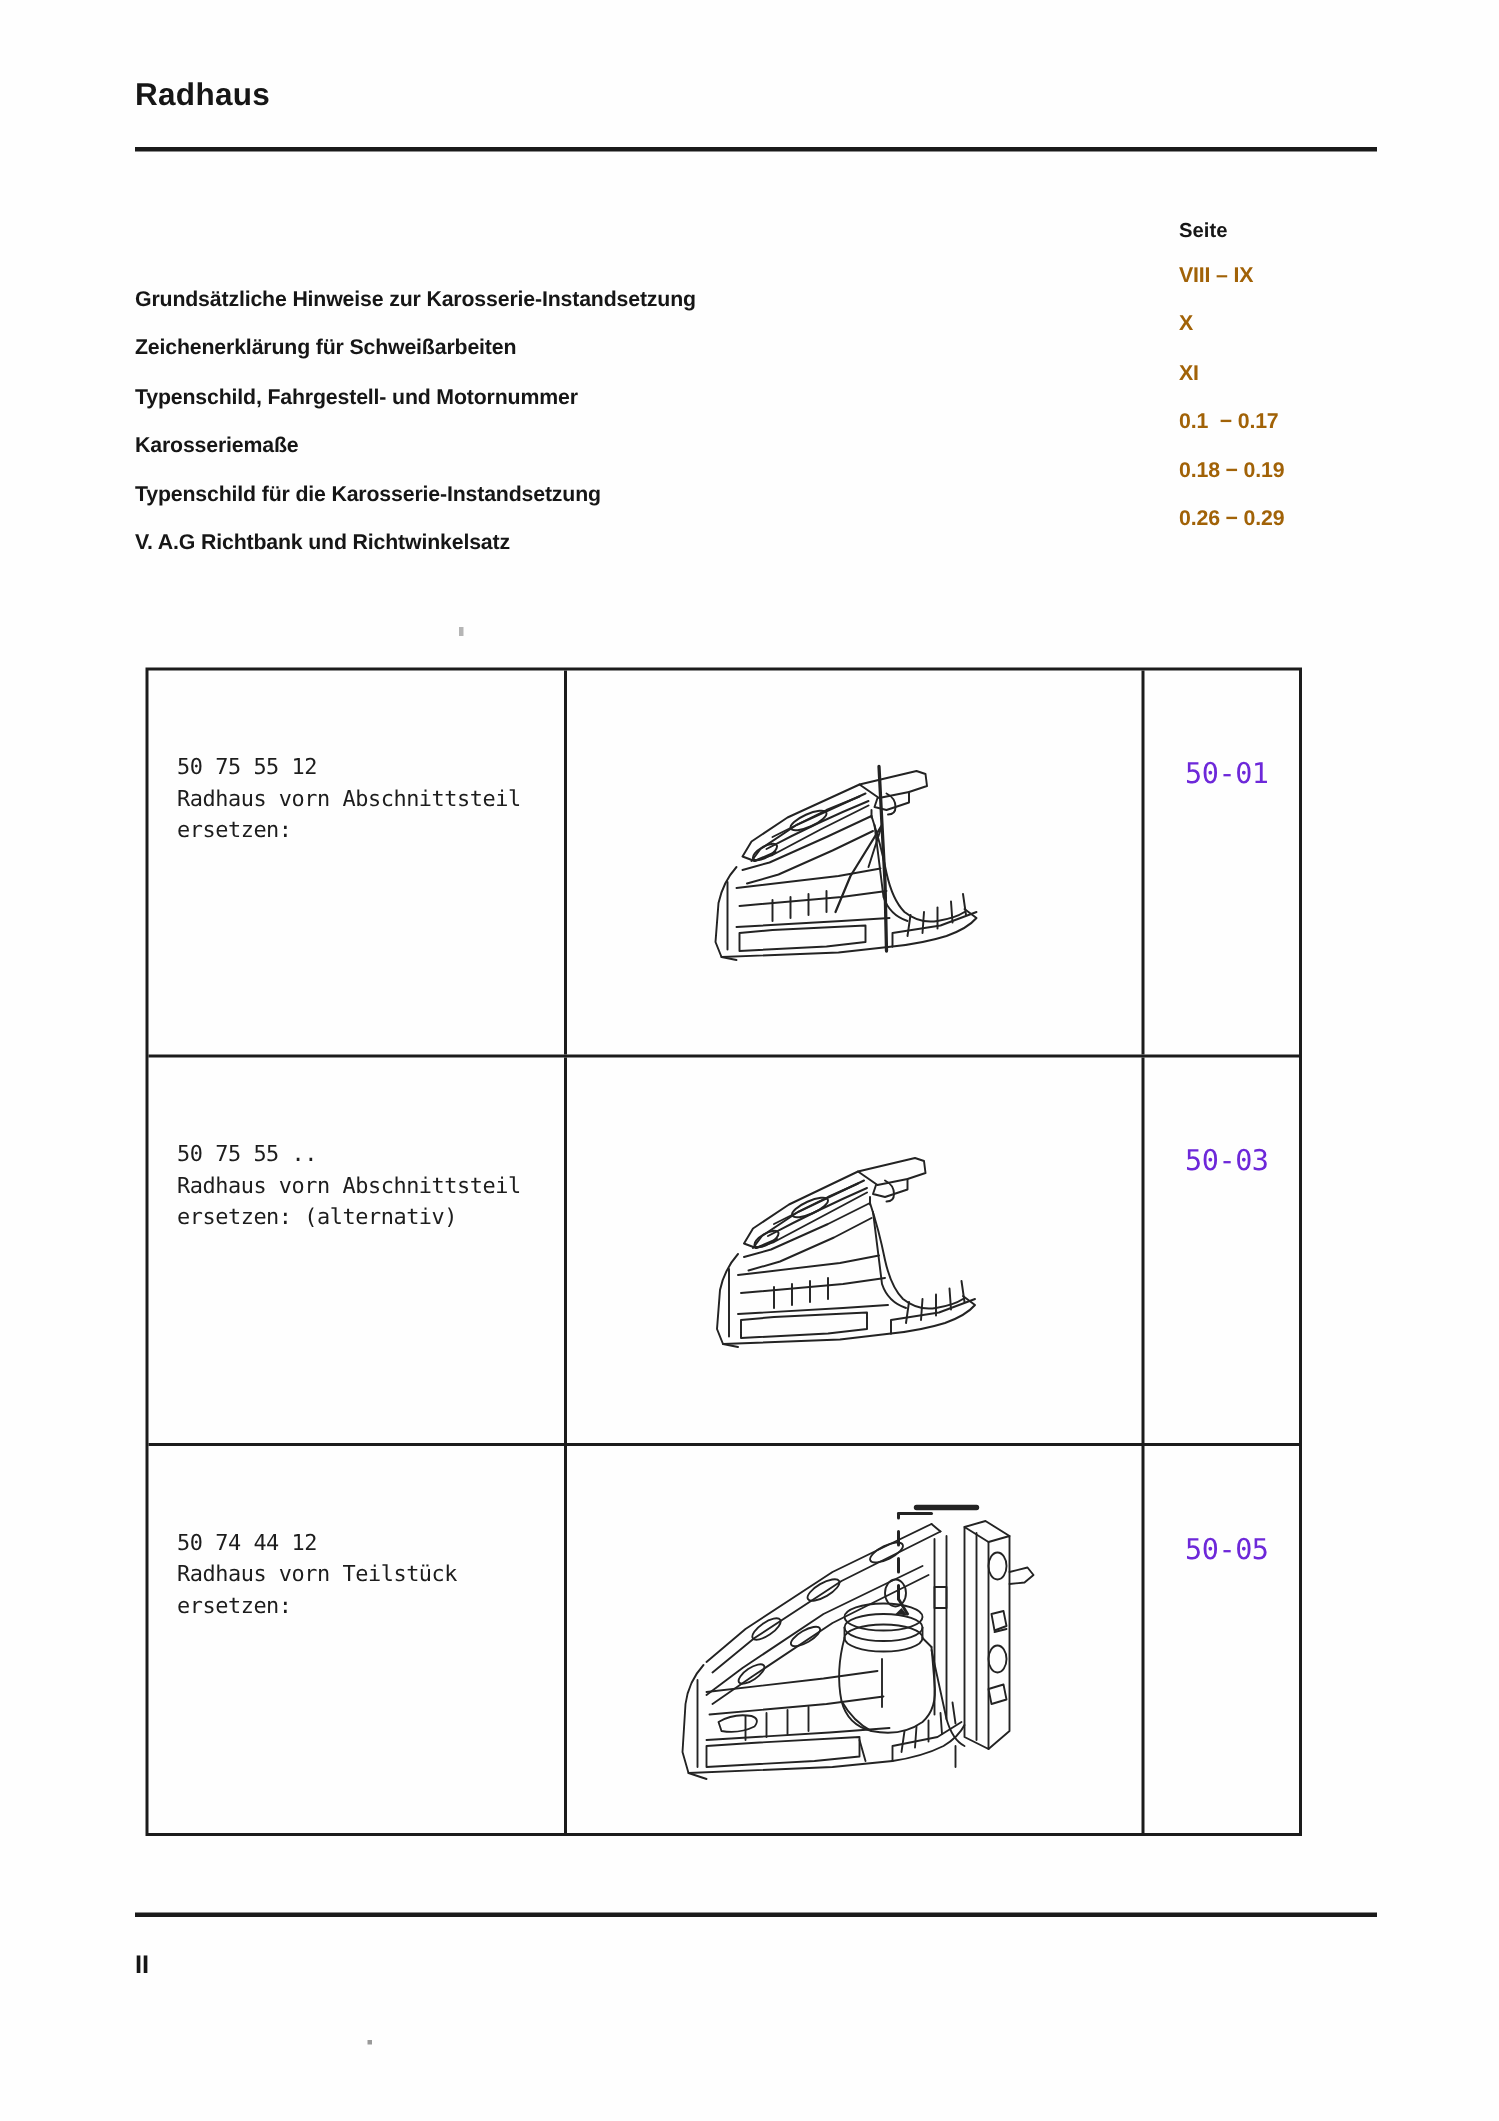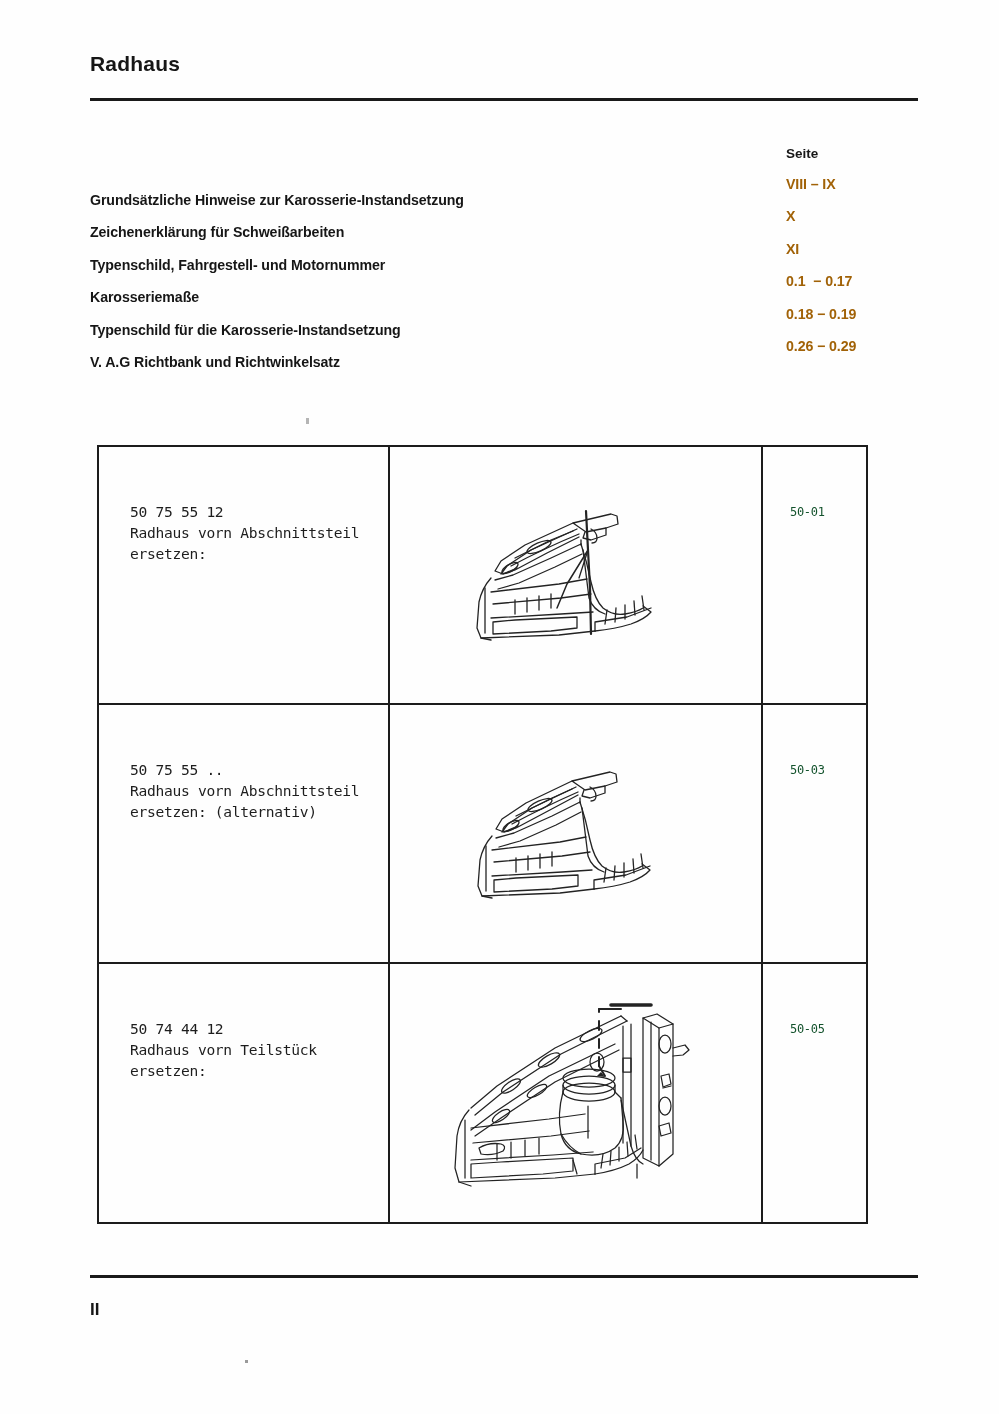--- a/index.html
+++ b/index.html
@@ -99,21 +99,21 @@
     position: relative;
     box-sizing: border-box;
     height: 33.33%;
     width: 100%;
     border-bottom: 2.5px solid #1c1c1c;
   }
   .trow.last { border-bottom: none; }
 
   .cell-desc {
     position: absolute;
-    left: 12px; top: 0;
+    left: 0; top: 0;
     width: 279px;
     height: 100%;
     box-sizing: border-box;
     border-right: 2.5px solid #1c1c1c;
   }
   .cell-fig {
     position: absolute;
     left: 279px; top: 0;
     width: 385px;
     height: 100%;
@@ -137,22 +137,22 @@
     line-height: 21px;
     color: #1d1d1d;
     white-space: pre-line;
     letter-spacing: -0.3px;
   }
   .page-num {
     position: absolute;
     left: 27px;
     top: 58px;
     font-family: "DejaVu Sans Mono", monospace;
-    font-size: 12px;
-    color: #14532d;
+    font-size: 19px;
+    color: #6d28d9;
     letter-spacing: -0.3px;
   }
 
   .fig-wrap {
     position: absolute;
     inset: 0;
     display: flex;
     align-items: center;
     justify-content: center;
   }

